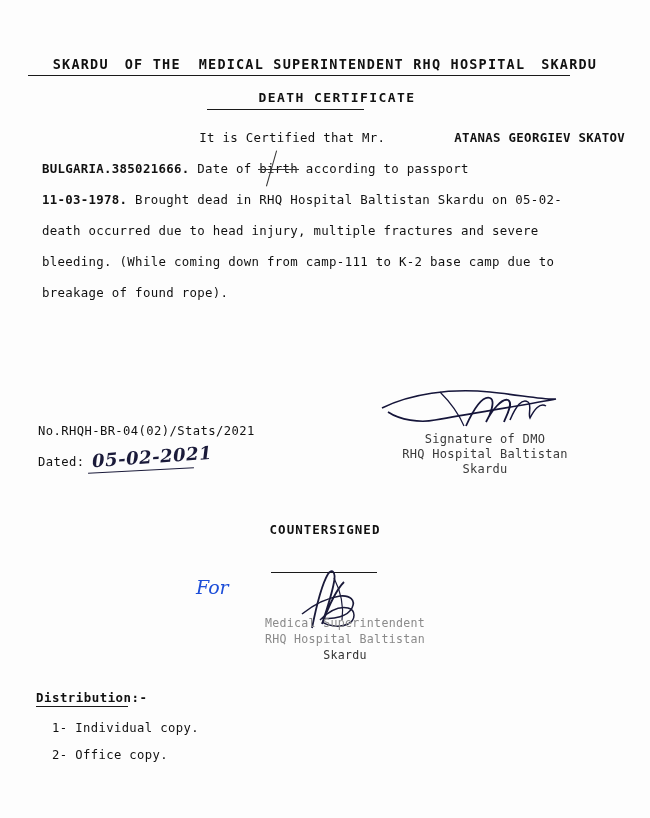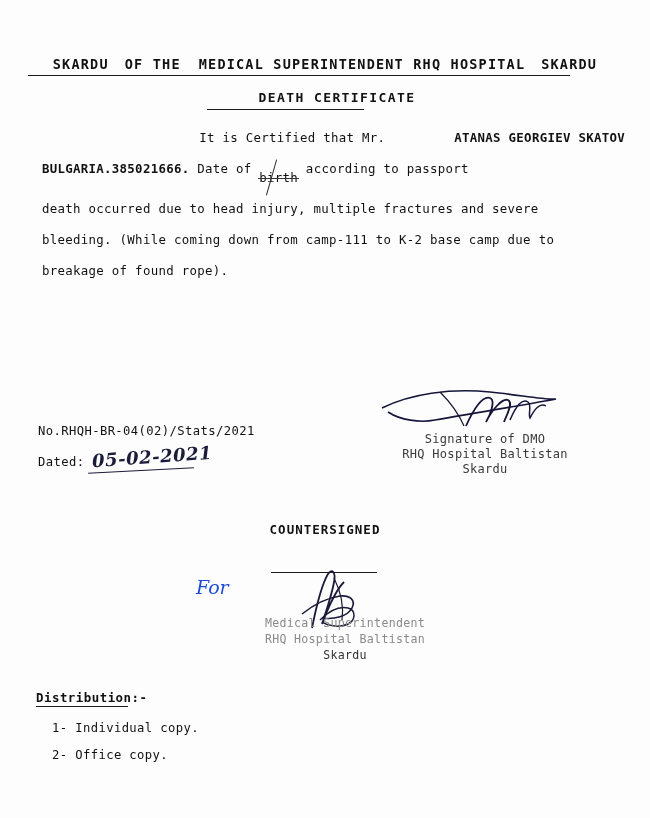--- a/index.html
+++ b/index.html
@@ -84,21 +84,20 @@
   }
   .line.just {
     justify-content: space-between;
   }
   .line .w { display: inline-block; }
   .b { font-weight: bold; }
   .indent { display: inline-block; width: 96px; }
 
   .strike-word {
     position: relative;
-    margin-top: 9px;
   }
   .strike-word::after {
     content: "";
     position: absolute;
     left: -1px;
     right: -1px;
     top: 52%;
     height: 1.2px;
     background: #333;
   }
@@ -267,20 +266,23 @@
   <div class="body-block">
 
     <div class="line just">
       <span class="indent"></span><span class="w">It is Certified that Mr. </span><span class="w b">ATANAS GEORGIEV SKATOV</span>
     </div>
 
     <div class="line">
       <span class="w b">BULGARIA.</span><span class="w b">385021666.</span><span class="w"> Date of </span><span class="w strike-word">birth</span><span class="w"> according to passport</span>
     </div>
 
+    <div class="line">
+      <span class="w b">11-03-1978.</span><span class="w"> Brought dead in RHQ Hospital Baltistan Skardu on 05-02-</span>
+    </div>
 
 
     <div class="line">
       <span class="w">death occurred due to head injury, multiple fractures and severe</span>
     </div>
 
     <div class="line">
       <span class="w">bleeding. (While coming down from camp-111 to K-2 base camp due to</span>
     </div>
 

